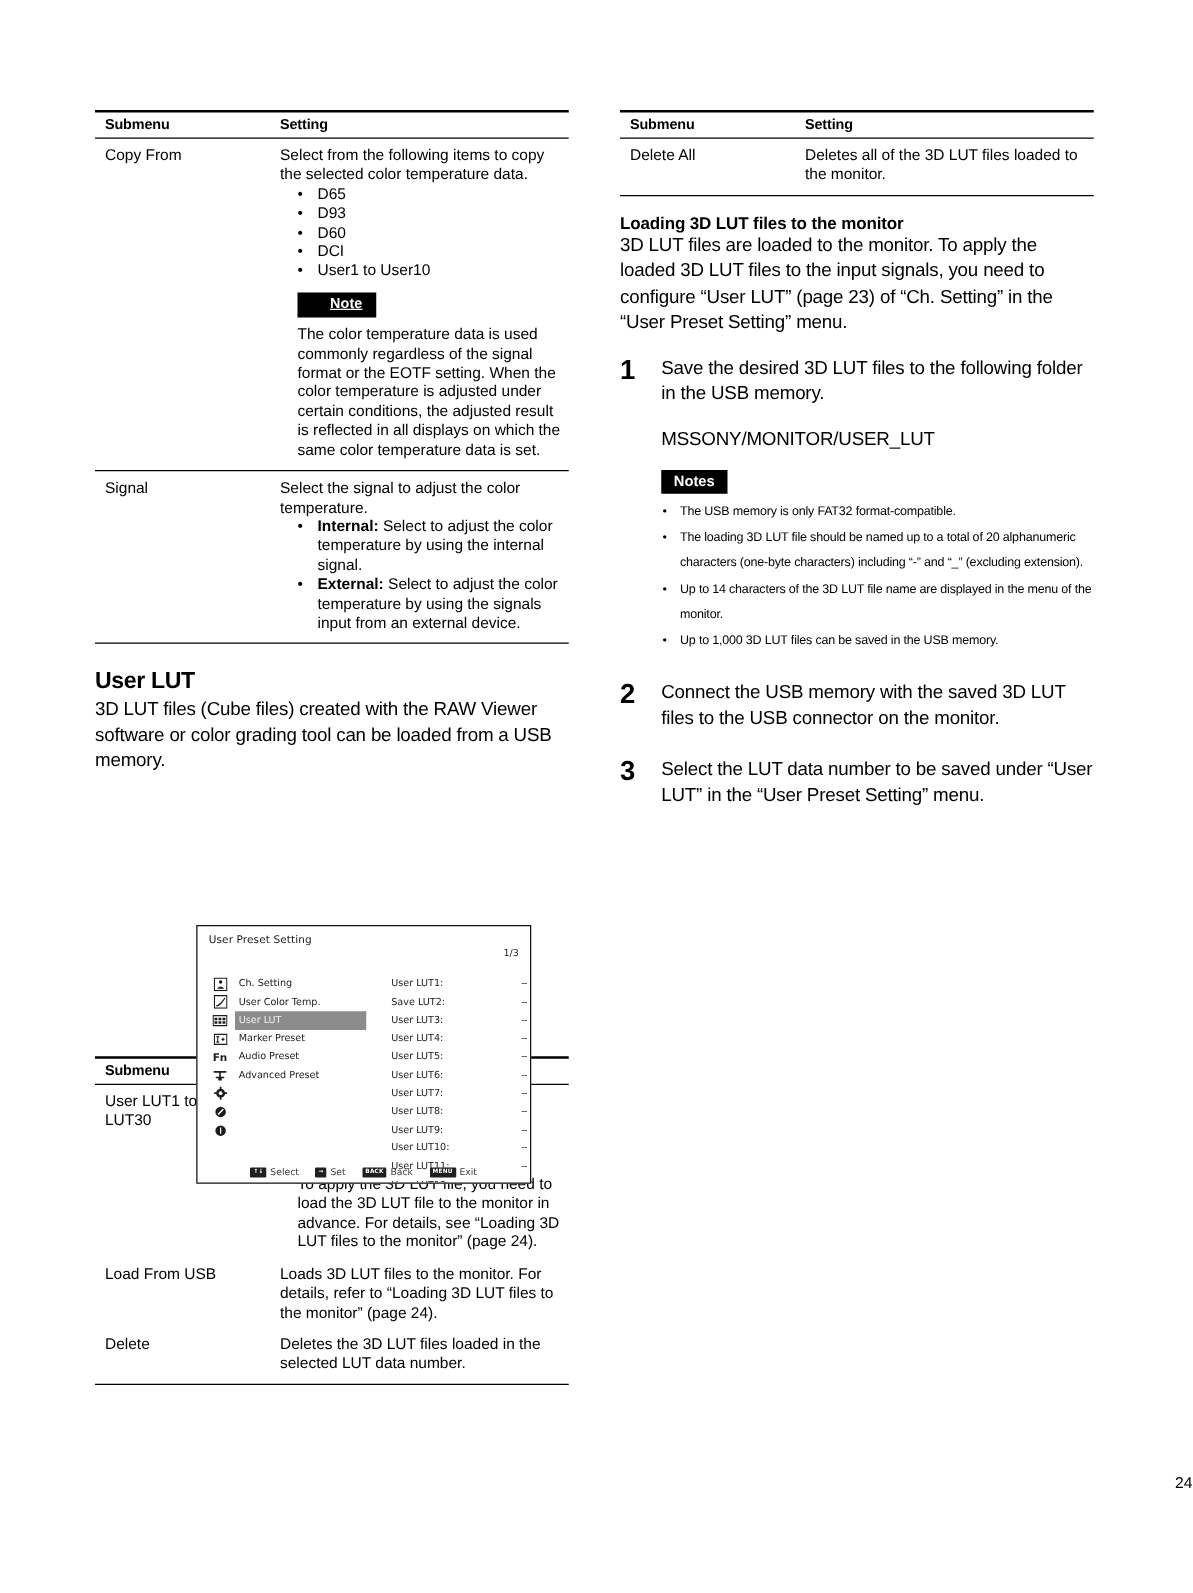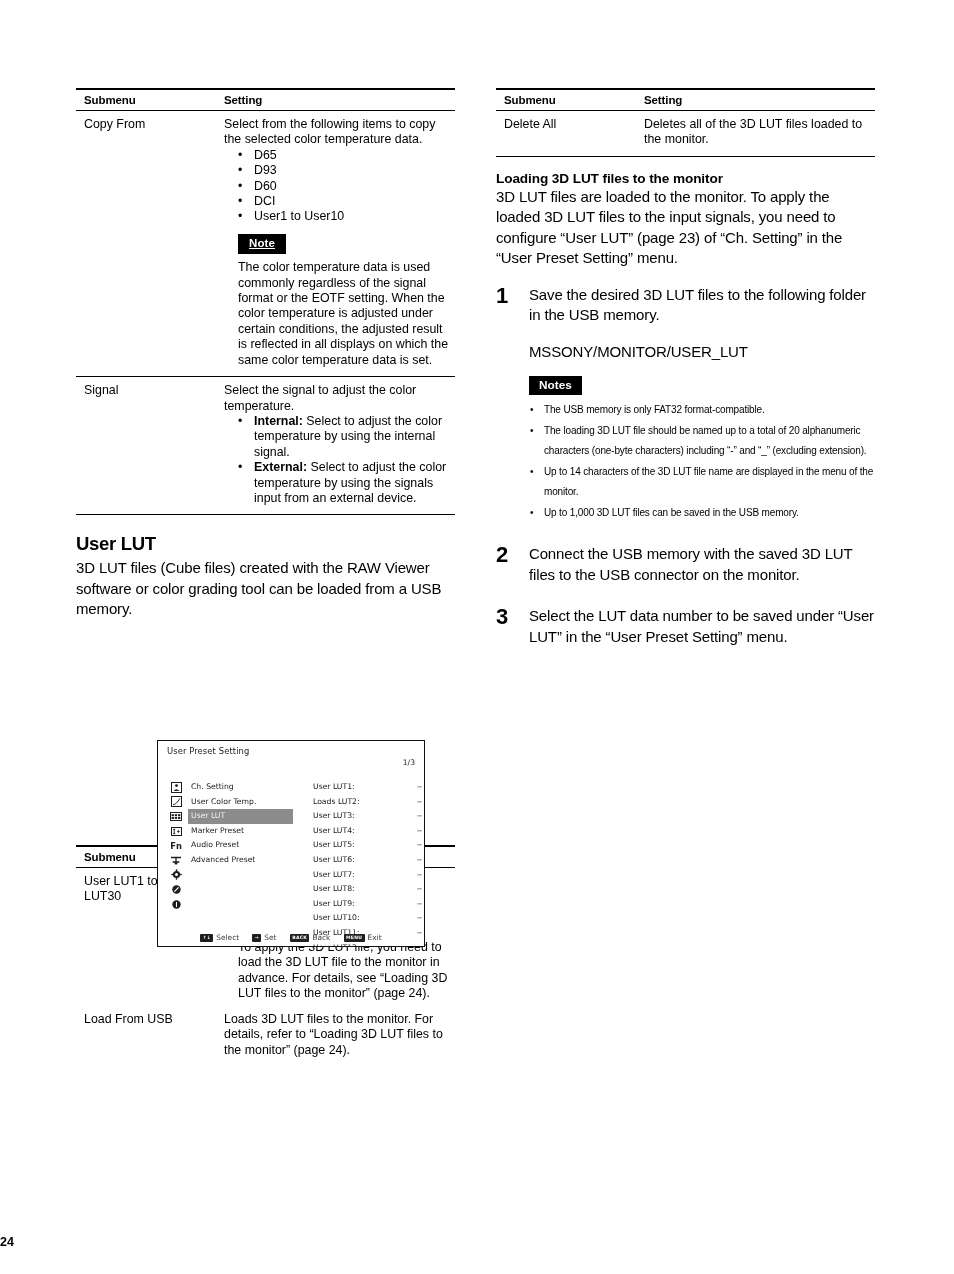--- a/index.html
+++ b/index.html
@@ -49,21 +49,21 @@
   ul.dots li:before {
     content: "\2022";
     position: absolute; left: 0; top: 0;
   }
   .bld { font-weight: bold; }
 
   .note-badge {
     display: inline-block;
     background: #000; color: #fff;
     font-size: 11.5px; font-weight: bold;
-    padding: 2px 11px 3px 11px;
+    padding: 2px 11px 3px 26px;
     margin: 9px 0 6px 0;
     letter-spacing: 0.1px;
     text-decoration: underline;
   }
 
   
   h2.sect {
     font-size: 18.5px;
     font-weight: bold;
     margin: 18px 0 3px 0;
@@ -177,24 +177,23 @@
     line-height: 6.4px;
     padding: 0.6px 2.4px;
     border-radius: 1px;
     vertical-align: 1.5px;
     letter-spacing: 0.2px;
   }
   .osd-footer .lbl { margin-left: 3px; color:#3a3a3a; }
 
   .pagenum {
     position: absolute;
-    left: 0; right: 0; top: 1209px;
-    text-align: left;
+    left: 0; right: 0; top: 1153px;
+    text-align: right;
     font-size: 12.5px;
-    font-weight: bold;
   }
 </style>
 </head>
 <body>
 
 <div class="page">
 
   <div class="col col-left">
 
     <table class="tbl">
@@ -315,21 +314,21 @@
         <div class="osd-left">
           <div class="mi">Ch. Setting</div>
           <div class="mi">User Color Temp.</div>
           <div class="mi sel">User LUT</div>
           <div class="mi">Marker Preset</div>
           <div class="mi">Audio Preset</div>
           <div class="mi">Advanced Preset</div>
         </div>
         <div class="osd-right">
           <div class="lr"><span>User LUT1:</span><span class="val">--</span></div>
-          <div class="lr"><span>Loads LUT2:</span><span class="val">--</span></div>
+          <div class="lr"><span>Save LUT2:</span><span class="val">--</span></div>
           <div class="lr"><span>User LUT3:</span><span class="val">--</span></div>
           <div class="lr"><span>User LUT4:</span><span class="val">--</span></div>
           <div class="lr"><span>User LUT5:</span><span class="val">--</span></div>
           <div class="lr"><span>User LUT6:</span><span class="val">--</span></div>
           <div class="lr"><span>User LUT7:</span><span class="val">--</span></div>
           <div class="lr"><span>User LUT8:</span><span class="val">--</span></div>
           <div class="lr"><span>User LUT9:</span><span class="val">--</span></div>
           <div class="lr"><span>User LUT10:</span><span class="val">--</span></div>
           <div class="lr"><span>User LUT11:</span><span class="val">--</span></div>
           <div class="lr"><span>User LUT12:</span><span class="val">--</span></div>
@@ -358,20 +357,24 @@
           <span>Select the LUT data number to be adjusted.</span>
           <div style="padding-left:14px;">
             <span class="note-badge">Note</span>
             <div>To apply the 3D LUT file, you need to load the 3D LUT file to the monitor in advance. For details, see “Loading 3D LUT files to the monitor” (page 24).</div>
           </div>
         </td>
       </tr>
       <tr class="row-nb">
         <td class="c1">Load From USB</td>
         <td class="c2">Loads 3D LUT files to the monitor. For details, refer to “Loading 3D LUT files to the monitor” (page 24).</td>
+      </tr>
+      <tr class="row-nb rule-bottom">
+        <td class="c1" style="border-bottom:1.2px solid #000;">Delete</td>
+        <td class="c2" style="border-bottom:1.2px solid #000;">Deletes the 3D LUT files loaded in the selected LUT data number.</td>
       </tr>
     </tbody>
       </table>
 
   </div>
 
   <div class="col col-right">
 
     <table class="tbl">
       <tbody>

